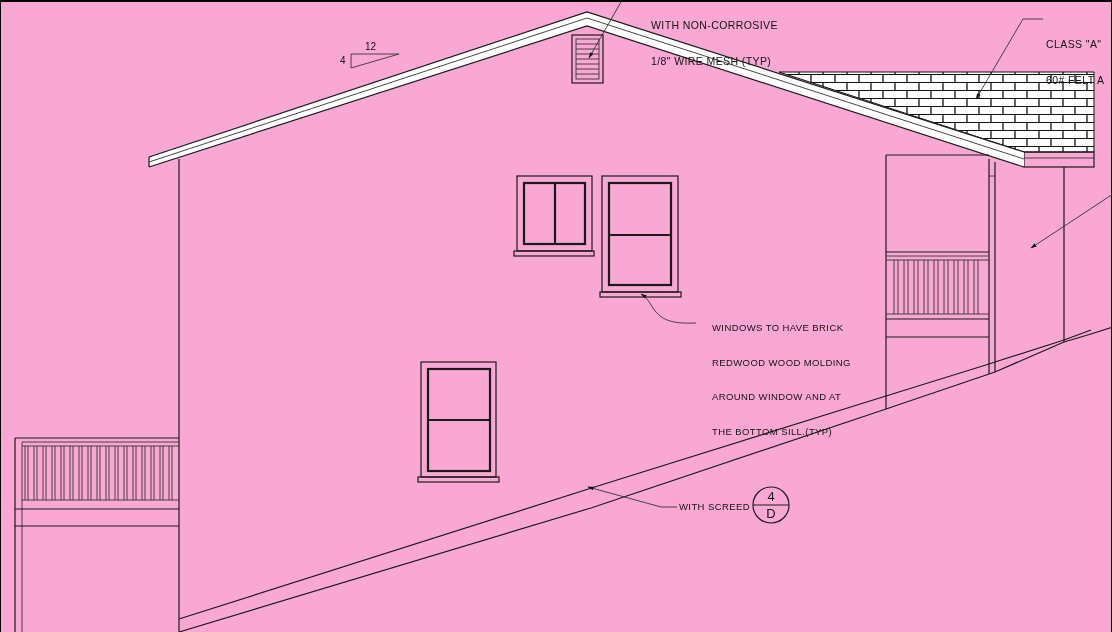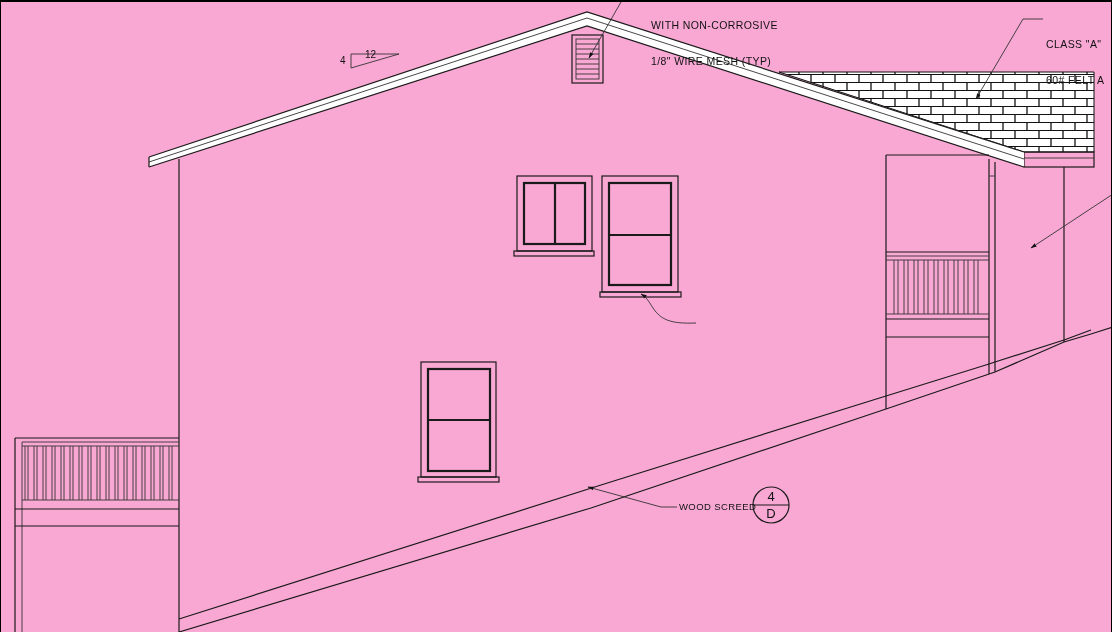--- a/index.html
+++ b/index.html
@@ -200,21 +200,27 @@
   <div class="note" style="left:650px; top:-7px;">
     <div>WITH NON-CORROSIVE</div>
     <div>1/8" WIRE MESH (TYP)</div>
   </div>
 
   <div class="note" style="left:1045px; top:12px;">
     <div>CLASS "A"</div>
     <div>60# FELT A</div>
   </div>
 
-
-  <div class="note" style="left:678px; top:499px; font-size:9.5px;">WOOD SCREED</div>
+  <div class="note" style="left:711px; top:297px; font-size:9.5px; line-height:11.5px;">
+    <div>WINDOWS TO HAVE BRICK</div>
+    <div>REDWOOD WOOD MOLDING</div>
+    <div>AROUND WINDOW AND AT</div>
+    <div>THE BOTTOM SILL.(TYP)</div>
+  </div>
+
+  <div class="note" style="left:678px; top:499px; font-size:9.5px;">WITH SCREED</div>
   <div class="tag-num" style="left:755px; top:487px;">4</div>
   <div class="tag-num" style="left:755px; top:504px;">D</div>
 
-  <div class="slope-num" style="left:364px; top:39px;margin-top:8px;">12</div>
+  <div class="slope-num" style="left:364px; top:39px;">12</div>
   <div class="slope-num" style="left:339px; top:53px;">4</div>
 
 </div>
 
 </body></html>

